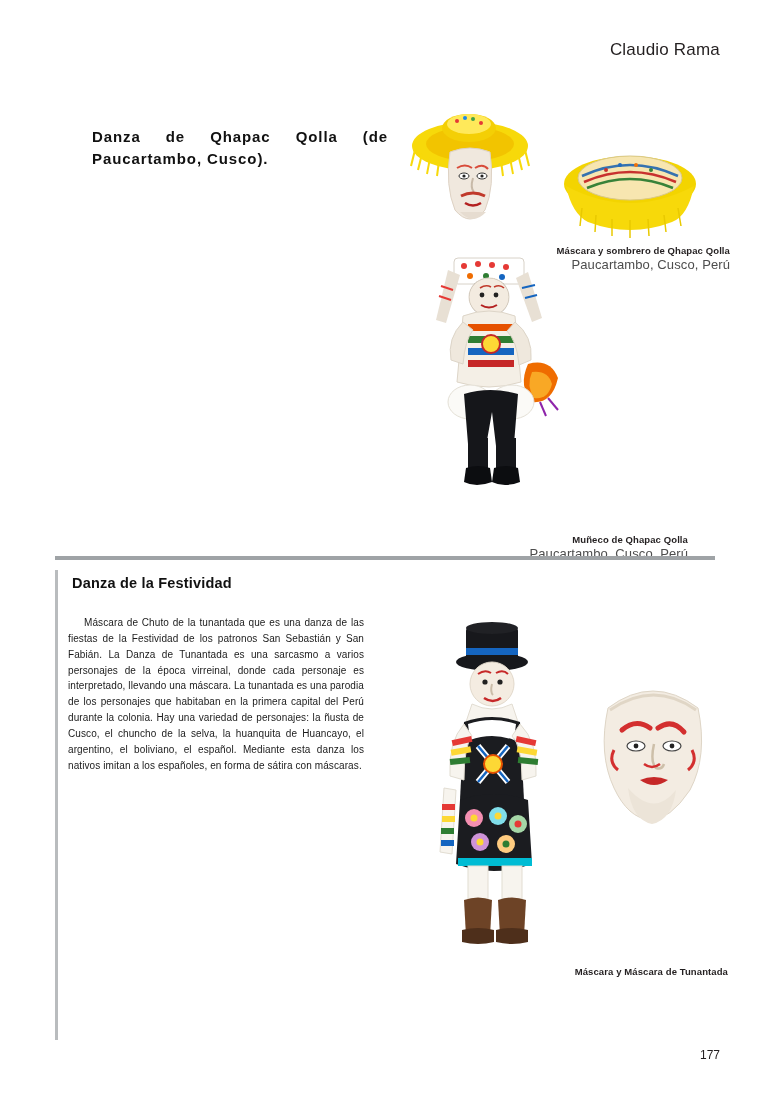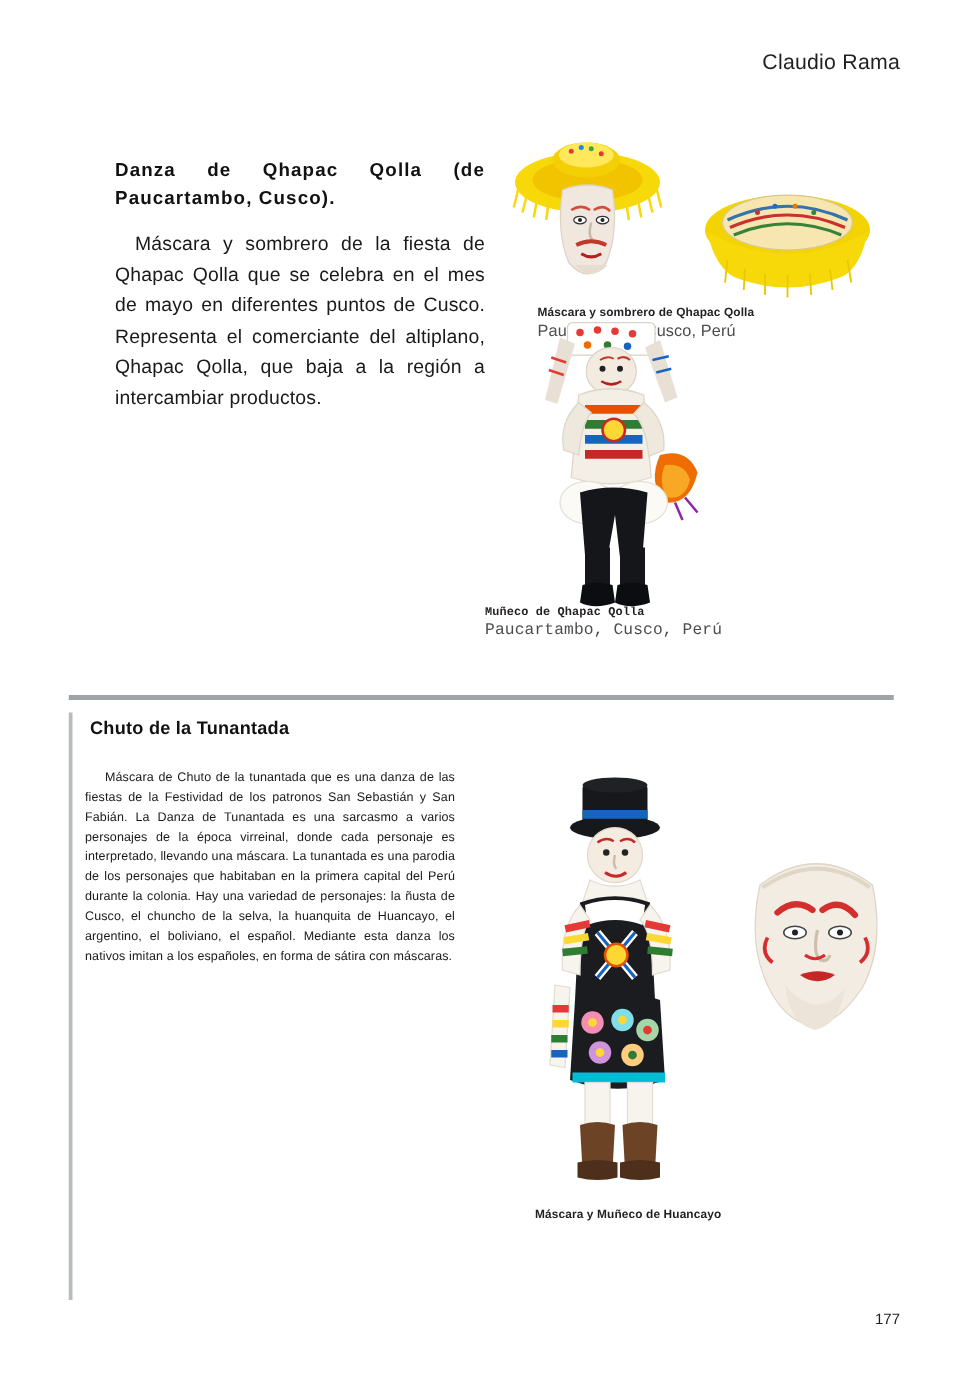--- a/index.html
+++ b/index.html
@@ -106,37 +106,38 @@
     text-align: justify;
     color: #1a1a1a;
     text-indent: 16px;
     letter-spacing: 0.1px;
     margin: 0;
   }
 
   
   .caption {
     position: absolute;
+    text-align: right;
     line-height: 1.28;
   }
   .caption .cap-title {
     display: block;
     font-size: 9.5px;
     font-weight: bold;
     color: #231f20;
     letter-spacing: 0.1px;
   }
   .caption .cap-sub {
     display: block;
     font-size: 13px;
     color: #4d4d4d;
     letter-spacing: 0.1px;
   }
   #caption-mask-hat { right: 48px; top: 245px; width: 300px; }
-  #caption-doll-qhapac { right: 90px; top: 484px; width: 300px; font-family: Liberation Mono, monospace; }
+  #caption-doll-qhapac { right: 90px; top: 534px; width: 300px; }
   #caption-tunantada { right: 50px; top: 966px; width: 300px; }
 
   
   .figure { position: absolute; }
 
   
   #fig-mask-hat { left: 405px; top: 108px; width: 130px; height: 132px; }
   #fig-hat-alone { left: 556px; top: 140px; width: 148px; height: 100px; }
   #fig-doll-qhapac { left: 408px; top: 252px; width: 186px; height: 258px; }
   #fig-tunantada-doll { left: 408px; top: 618px; width: 175px; height: 345px; }
@@ -146,21 +147,20 @@
 </style>
 </head>
 <body>
 
 <div class="page">
 
   <div class="running-head">Claudio Rama</div>
 
   <div class="sec1-text">
     <p class="sec1-heading">Danza de Qhapac Qolla (de Paucartambo, Cusco).</p>
-    <p class="sec1-body">Máscara y sombrero de la fiesta de Qhapac Qolla que se celebra en el mes de mayo en diferentes puntos de Cusco. Representa el comerciante del altiplano, Qhapac Qolla, que baja a la región a intercambiar productos.</p>
   </div>
 
   <div class="figure" id="fig-mask-hat">
     <svg width="130" height="132" viewBox="0 0 130 132">
 
       <ellipse cx="65" cy="38" rx="58" ry="24" fill="#f7d90a"></ellipse>
       <ellipse cx="65" cy="36" rx="44" ry="17" fill="#f2c400"></ellipse>
 
       <g stroke="#f7d90a" stroke-width="2">
         <line x1="10" y1="42" x2="6" y2="58"></line>
@@ -303,21 +303,21 @@
   </div>
 
   <div class="caption" id="caption-doll-qhapac">
     <span class="cap-title">Muñeco de Qhapac Qolla</span>
     <span class="cap-sub">Paucartambo, Cusco, Perú</span>
   </div>
 
   <div class="section-rule"></div>
   <div class="left-rule"></div>
 
-  <div class="sec2-heading">Chuto de la Tunantada</div>
+  <div class="sec2-heading">Danza de la Festividad</div>
   <p class="sec2-body">Máscara de Chuto de la tunantada que es una danza de las fiestas de la Festividad de los patronos San Sebastián y San Fabián. La Danza de Tunantada es una sarcasmo a varios personajes de la época virreinal, donde cada personaje es interpretado, llevando una máscara. La tunantada es una parodia de los personajes que habitaban en la primera capital del Perú durante la colonia. Hay una variedad de personajes: la ñusta de Cusco, el chuncho de la selva, la huanquita de Huancayo, el argentino, el boliviano, el español. Mediante esta danza los nativos imitan a los españoles, en forma de sátira con máscaras.</p>
 
   <div class="figure" id="fig-tunantada-doll">
     <svg width="175" height="345" viewBox="0 0 175 345">
 
       <ellipse cx="84" cy="44" rx="36" ry="9" fill="#17181c"></ellipse>
       <rect x="58" y="10" width="52" height="34" rx="3" fill="#17181c"></rect>
       <rect x="58" y="30" width="52" height="7" fill="#1565c0"></rect>
       <ellipse cx="84" cy="10" rx="26" ry="6" fill="#202125"></ellipse>
 
@@ -406,19 +406,19 @@
 
       <path d="M56 96 q8 6 16 0" stroke="#d32f2f" stroke-width="2.5" fill="none"></path>
 
       <path d="M52 112 q14 10 28 0 q-14 -6 -28 0 z" fill="#c62828"></path>
 
       <path d="M40 120 q26 30 48 2 q-4 30 -24 34 q-20 -4 -24 -36 z" fill="#ece4d8"></path>
     </svg>
   </div>
 
   <div class="caption" id="caption-tunantada">
-    <span class="cap-title">Máscara y Muñeco de Huancayo</span>
+    <span class="cap-title">Máscara y Máscara de Tunantada</span>
     <span class="cap-sub"></span>
   </div>
 
   <div class="folio">177</div>
 
 </div>
 
 </body></html>

